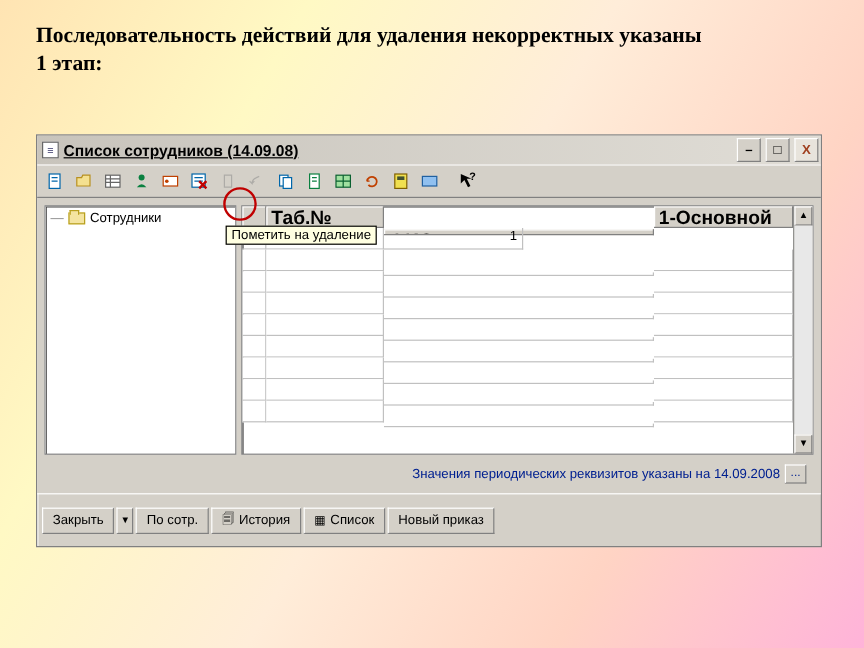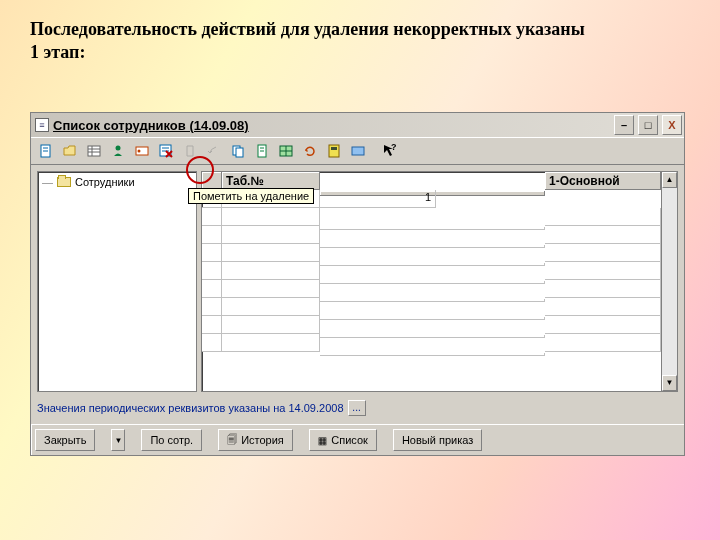--- a/index.html
+++ b/index.html
@@ -161,21 +161,21 @@
     font-size: 11px;
   }
   .grow { display: flex; height: 18px; }
   .ghdr .gcell {
     background: #d4d0c8;
     border-right: 1px solid #808080;
     border-bottom: 1px solid #808080;
     box-shadow: inset 1px 1px 0 #fff;
     font-weight: bold;
     padding: 2px 4px;
-    font-size: 12px;
+    font-size: 16px;
   }
   .gcell {
     border-right: 1px solid #c0c0c0;
     border-bottom: 1px solid #c0c0c0;
     padding: 1px 4px;
     overflow: hidden;
     white-space: nowrap;
   }
   .c1 { width: 20px; }
   .c2 { width: 98px; }
@@ -207,43 +207,43 @@
     background: #ffffe1;
     border: 1px solid #000;
     font-size: 11px;
     padding: 1px 4px;
     font-family: Tahoma, sans-serif;
     z-index: 10;
   }
   .status {
     height: 20px;
     display: flex;
-    justify-content: flex-start;
+    justify-content: flex-end;
     align-items: center;
     font-size: 11px;
     color: #002090;
     gap: 4px;
     padding-right: 6px;
   }
   .dotbtn {
     width: 18px; height: 16px;
     background: #d4d0c8;
     border: 1px solid #fff;
     border-right-color: #808080;
     border-bottom-color: #808080;
     font-size: 10px;
     text-align: center;
     line-height: 13px;
   }
   .bottombar {
-    height: 31px;
+    height: 44px;
     display: flex;
     align-items: center;
     padding: 2px 4px;
-    gap: 16px;
+    gap: 2px;
     border-top: 1px solid #fff;
   }
   .bbtn {
     height: 22px;
     background: #d4d0c8;
     border: 1px solid #fff;
     border-right-color: #808080;
     border-bottom-color: #808080;
     font-size: 11px;
     padding: 0 8px;

